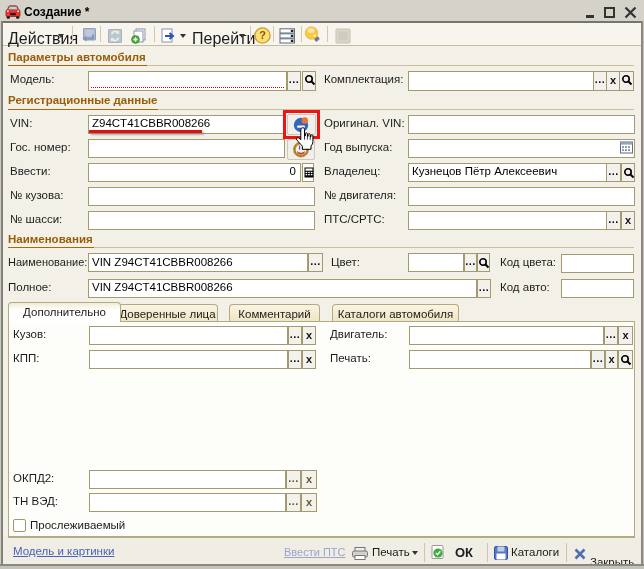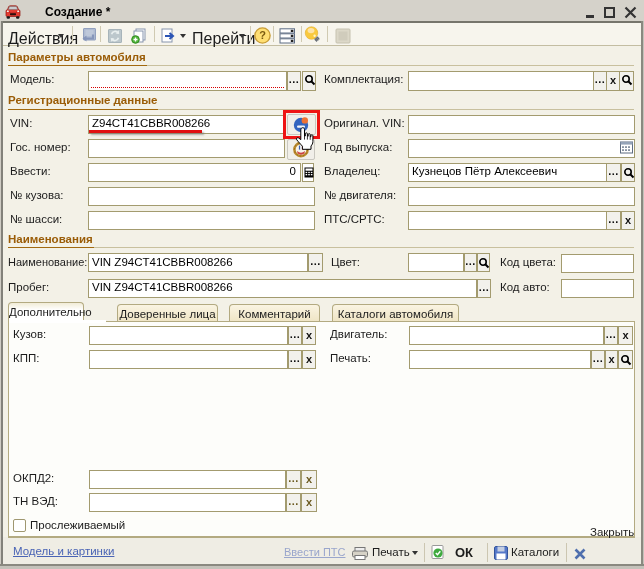--- a/index.html
+++ b/index.html
@@ -1,19 +1,19 @@
 <!DOCTYPE html>
 <html><head><meta charset="utf-8"><style>
 * { margin:0; padding:0; box-sizing:border-box; }
 html,body { width:644px; height:569px; overflow:hidden; }
 body { font-family:"Liberation Sans", sans-serif; font-size:11.5px; color:#1c1c1c; background:#f3f1e7; position:relative; }
 .abs { position:absolute; }
 
 #title { left:0; top:0; width:644px; height:21px; background:#d5d2ca; }
-#title .cap { position:absolute; left:24px; top:5px; font-weight:bold; font-size:12px; color:#000;margin-left:21px; }
+#title .cap { position:absolute; left:24px; top:5px; font-weight:bold; font-size:12px; color:#000; }
 #frameL { left:0; top:21px; width:3px; height:548px; background:#cfccc4; border-right:2px solid #82817a; }
 #frameR { left:641px; top:21px; width:3px; height:548px; background:#c4c2ba; border-left:2px solid #8a8980; }
 #frameB { left:0; top:564px; width:644px; height:5px; background:#c4c2ba; border-top:2px solid #8a8980; }
 #topline { left:0; top:21px; width:644px; height:2px; background:#76756c; }
 
 #toolbar { left:3px; top:23px; width:638px; height:23px; background:#f7f5ed; border-bottom:1px solid #c3bda2; }
 .tsep { position:absolute; top:26px; width:1px; height:16px; background:#d0cab2; }
 .tbtxt { position:absolute; top:30px; font-size:16px; color:#1c1c1c; }
 .arr { position:absolute; width:0; height:0; border-left:3.5px solid transparent; border-right:3.5px solid transparent; border-top:4px solid #333; }
 
@@ -247,28 +247,28 @@
 <div class="inp" style="left:408px;top:253px;width:56px;height:19px"></div>
 <div class="btn dots" style="left:464px;top:253px;width:13px;height:19px">...</div>
 <div class="btn" style="left:477px;top:253px;width:13px;height:19px">
     <svg width="12" height="12" style="left:0px;top:2.5px" viewBox="0 0 12 12">
       <circle cx="5" cy="5" r="3.2" fill="none" stroke="#000" stroke-width="1.6"></circle>
       <path d="M7.5 7.5 L10.5 10.5" stroke="#000" stroke-width="2"></path>
     </svg>
   </div>
 <span class="lbl" style="left:500px;top:256px">Код цвета:</span>
 <div class="inp" style="left:561px;top:254px;width:73px;height:19px"></div>
-<span class="lbl" style="left:8px;top:281px">Пробег:</span>
+<span class="lbl" style="left:8px;top:281px">Полное:</span>
 <div class="inp" style="left:88px;top:279px;width:389px;height:19px"></div>
 <span class="itxt" style="left:92px;top:281px">VIN Z94CT41CBBR008266</span>
 <div class="btn dots" style="left:477px;top:279px;width:14px;height:19px">...</div>
 <span class="lbl" style="left:500px;top:281px">Код авто:</span>
 <div class="inp" style="left:561px;top:279px;width:73px;height:19px"></div>
 
-<div class="tab" style="left:8px;top:302px;width:76px;height:20px;background:linear-gradient(#f1ecd7,#ffffff 7px);line-height:19px;z-index:5">Дополнительно</div>
+<div class="tab" style="left:8px;top:302px;width:113px;height:20px;background:linear-gradient(#f1ecd7,#ffffff 7px);line-height:19px;z-index:5">Дополнительно</div>
 <div class="tab" style="left:117px;top:304px;width:101px;height:19px;line-height:19px">Доверенные лица</div>
 <div class="tab" style="left:229px;top:304px;width:91px;height:19px;line-height:19px">Комментарий</div>
 <div class="tab" style="left:332px;top:304px;width:127px;height:19px;line-height:19px">Каталоги автомобиля</div>
 <div class="abs" id="panel"></div>
 <div class="abs" style="left:9px;top:320px;width:97px;height:3px;background:#fff;z-index:6"></div>
 
 <span class="lbl" style="left:13px;top:328px">Кузов:</span>
 <div class="inp" style="left:89px;top:326px;width:199px;height:19px"></div>
 <div class="btn dots" style="left:288px;top:326px;width:14px;height:19px">...</div>
 <div class="btn xg" style="left:302px;top:326px;width:14px;height:19px">x</div>
@@ -323,17 +323,17 @@
 <svg width="14" height="14" style="left:494px;top:546px" viewBox="0 0 14 14">
   <rect x="0.5" y="0.5" width="13" height="13" rx="1.5" fill="#5578c8" stroke="#33549c"></rect>
   <rect x="3.5" y="0.5" width="7" height="5" fill="#c4cee2"></rect>
   <rect x="2.5" y="7.5" width="9" height="6" fill="#fff"></rect>
 </svg>
 <span class="lbl" style="left:511px;top:546px">Каталоги</span>
 <div class="bsep" style="left:566px"></div>
 <svg width="12" height="12" style="left:574px;top:548px" viewBox="0 0 12 12">
   <path d="M1.5 1.5 L10.5 10.5 M10.5 1.5 L1.5 10.5" stroke="#4f6fae" stroke-width="2.6"></path>
 </svg>
-<span class="lbl" style="left:590px;top:526px">Закрыть</span>
+<span class="lbl" style="left:590px;top:556px">Закрыть</span>
 
 <div class="abs" id="frameL"></div>
 <div class="abs" id="frameR"></div>
 <div class="abs" id="frameB"></div>
 
 </body></html>

